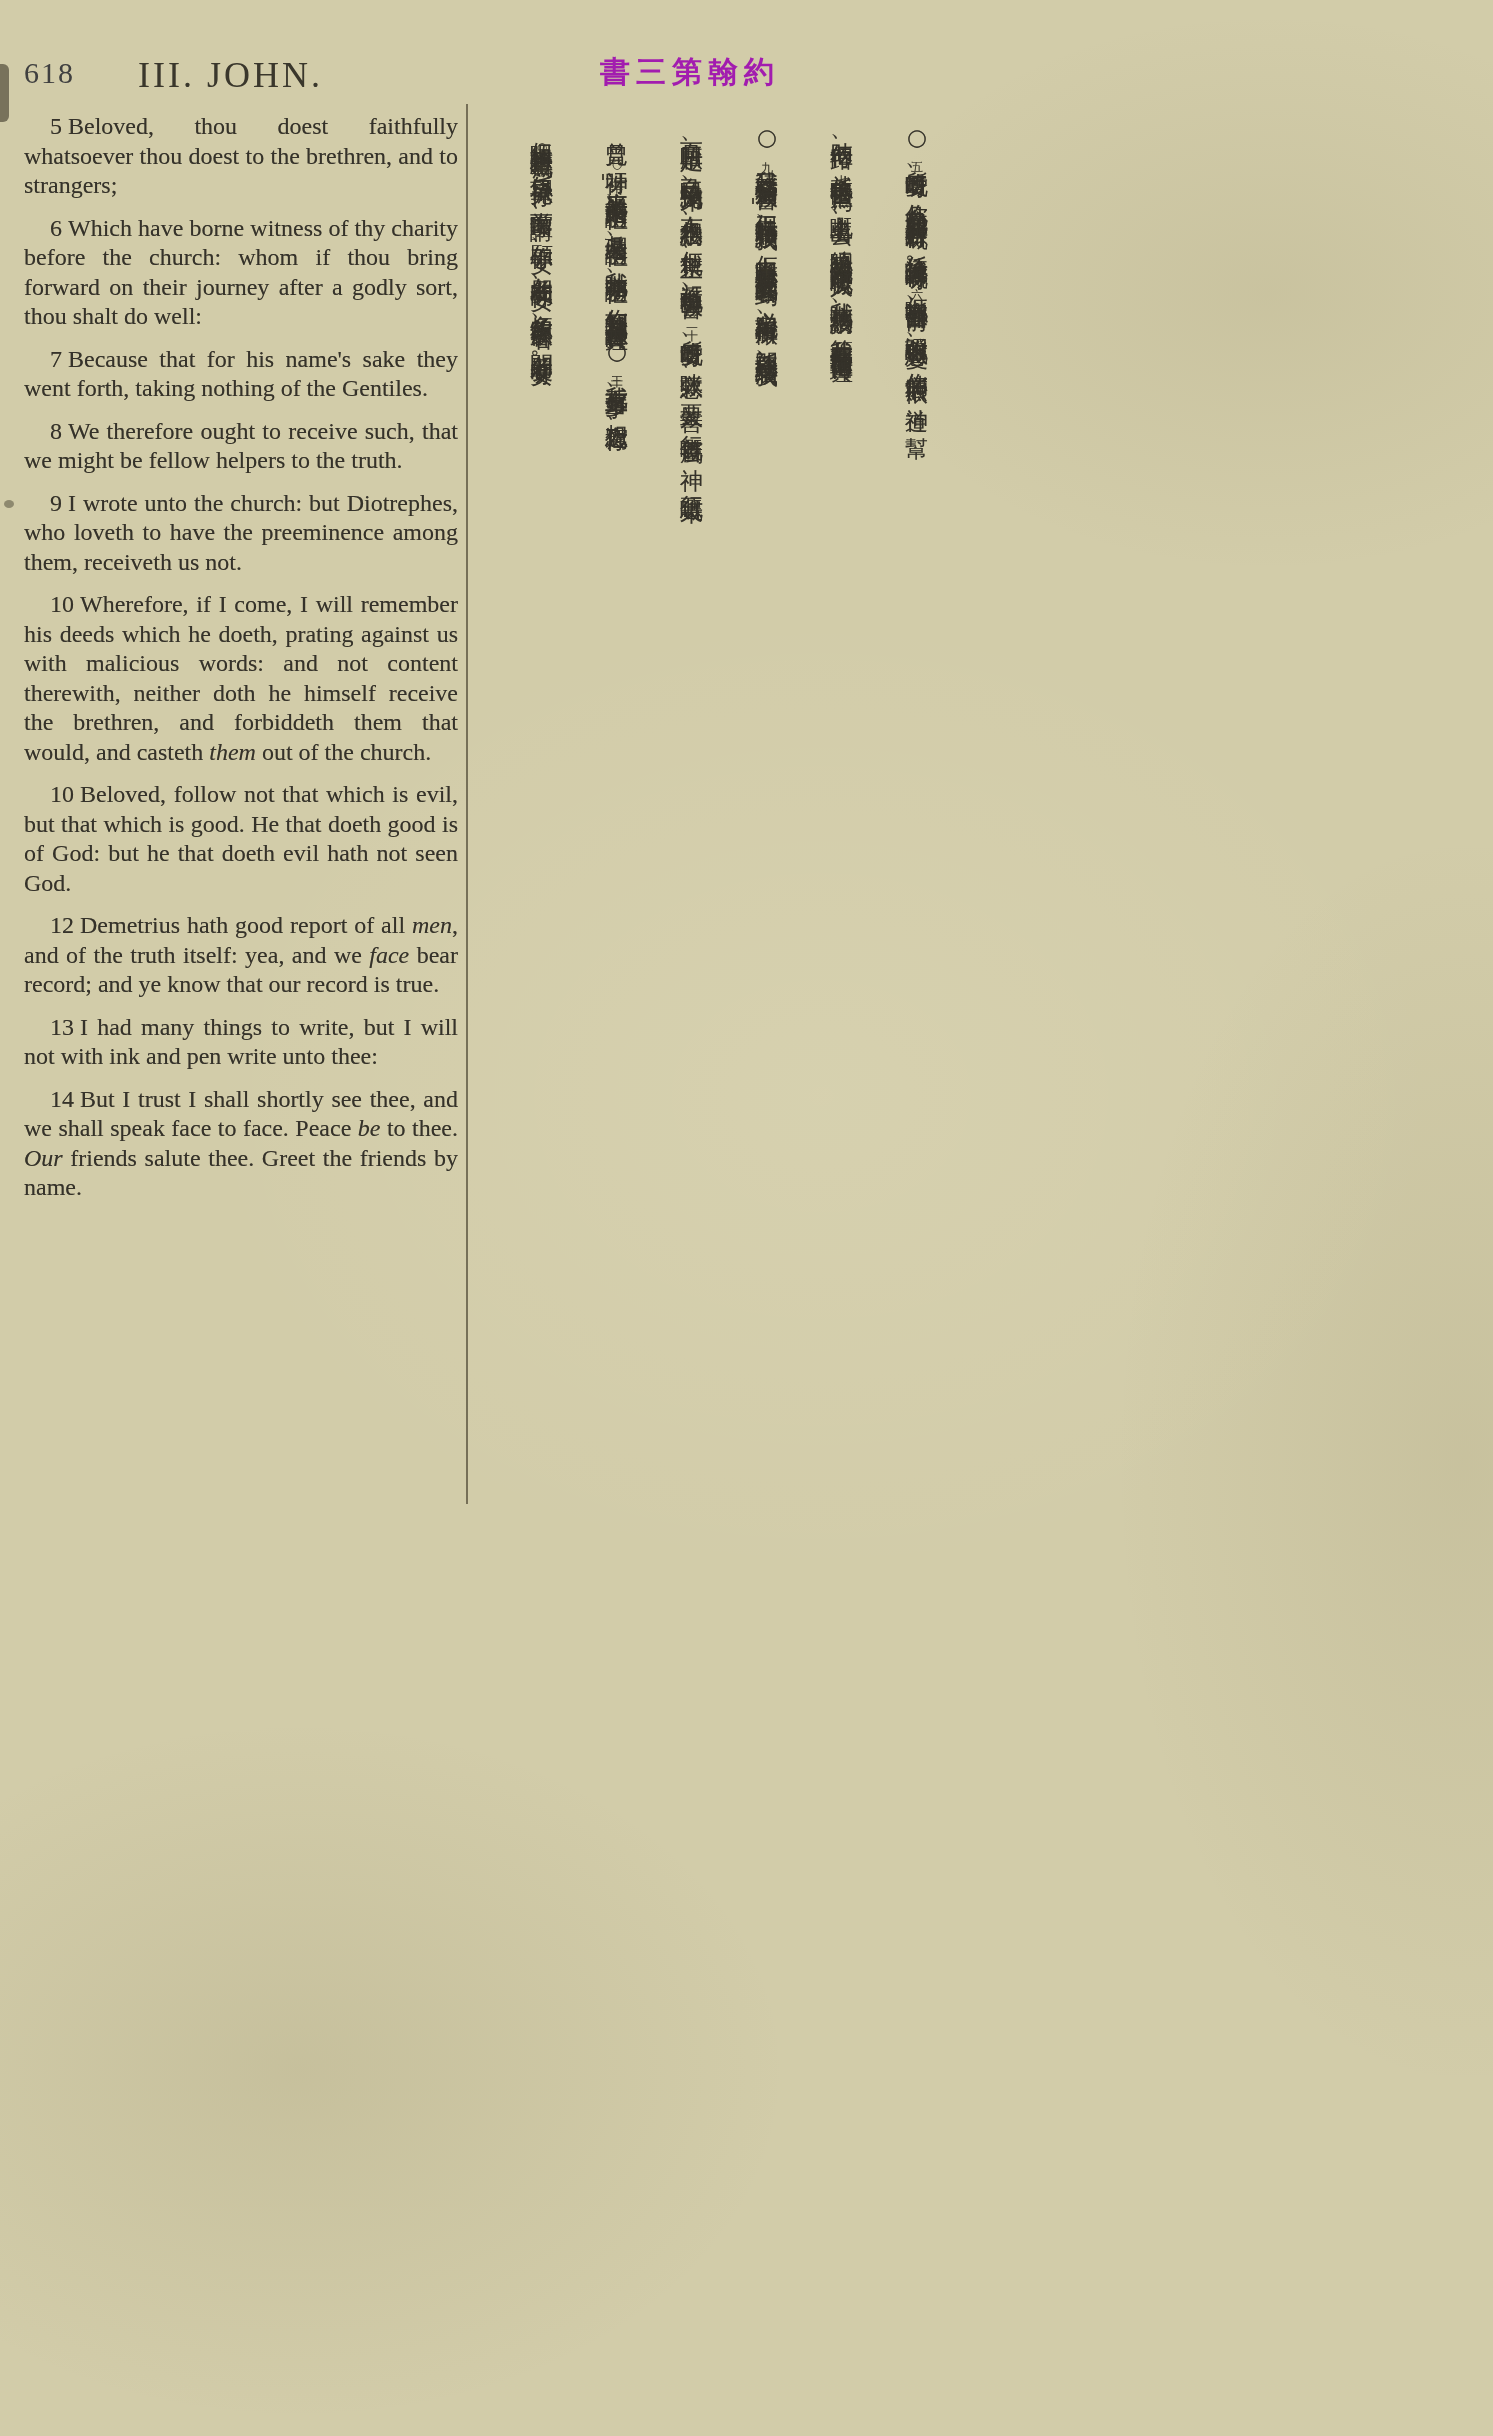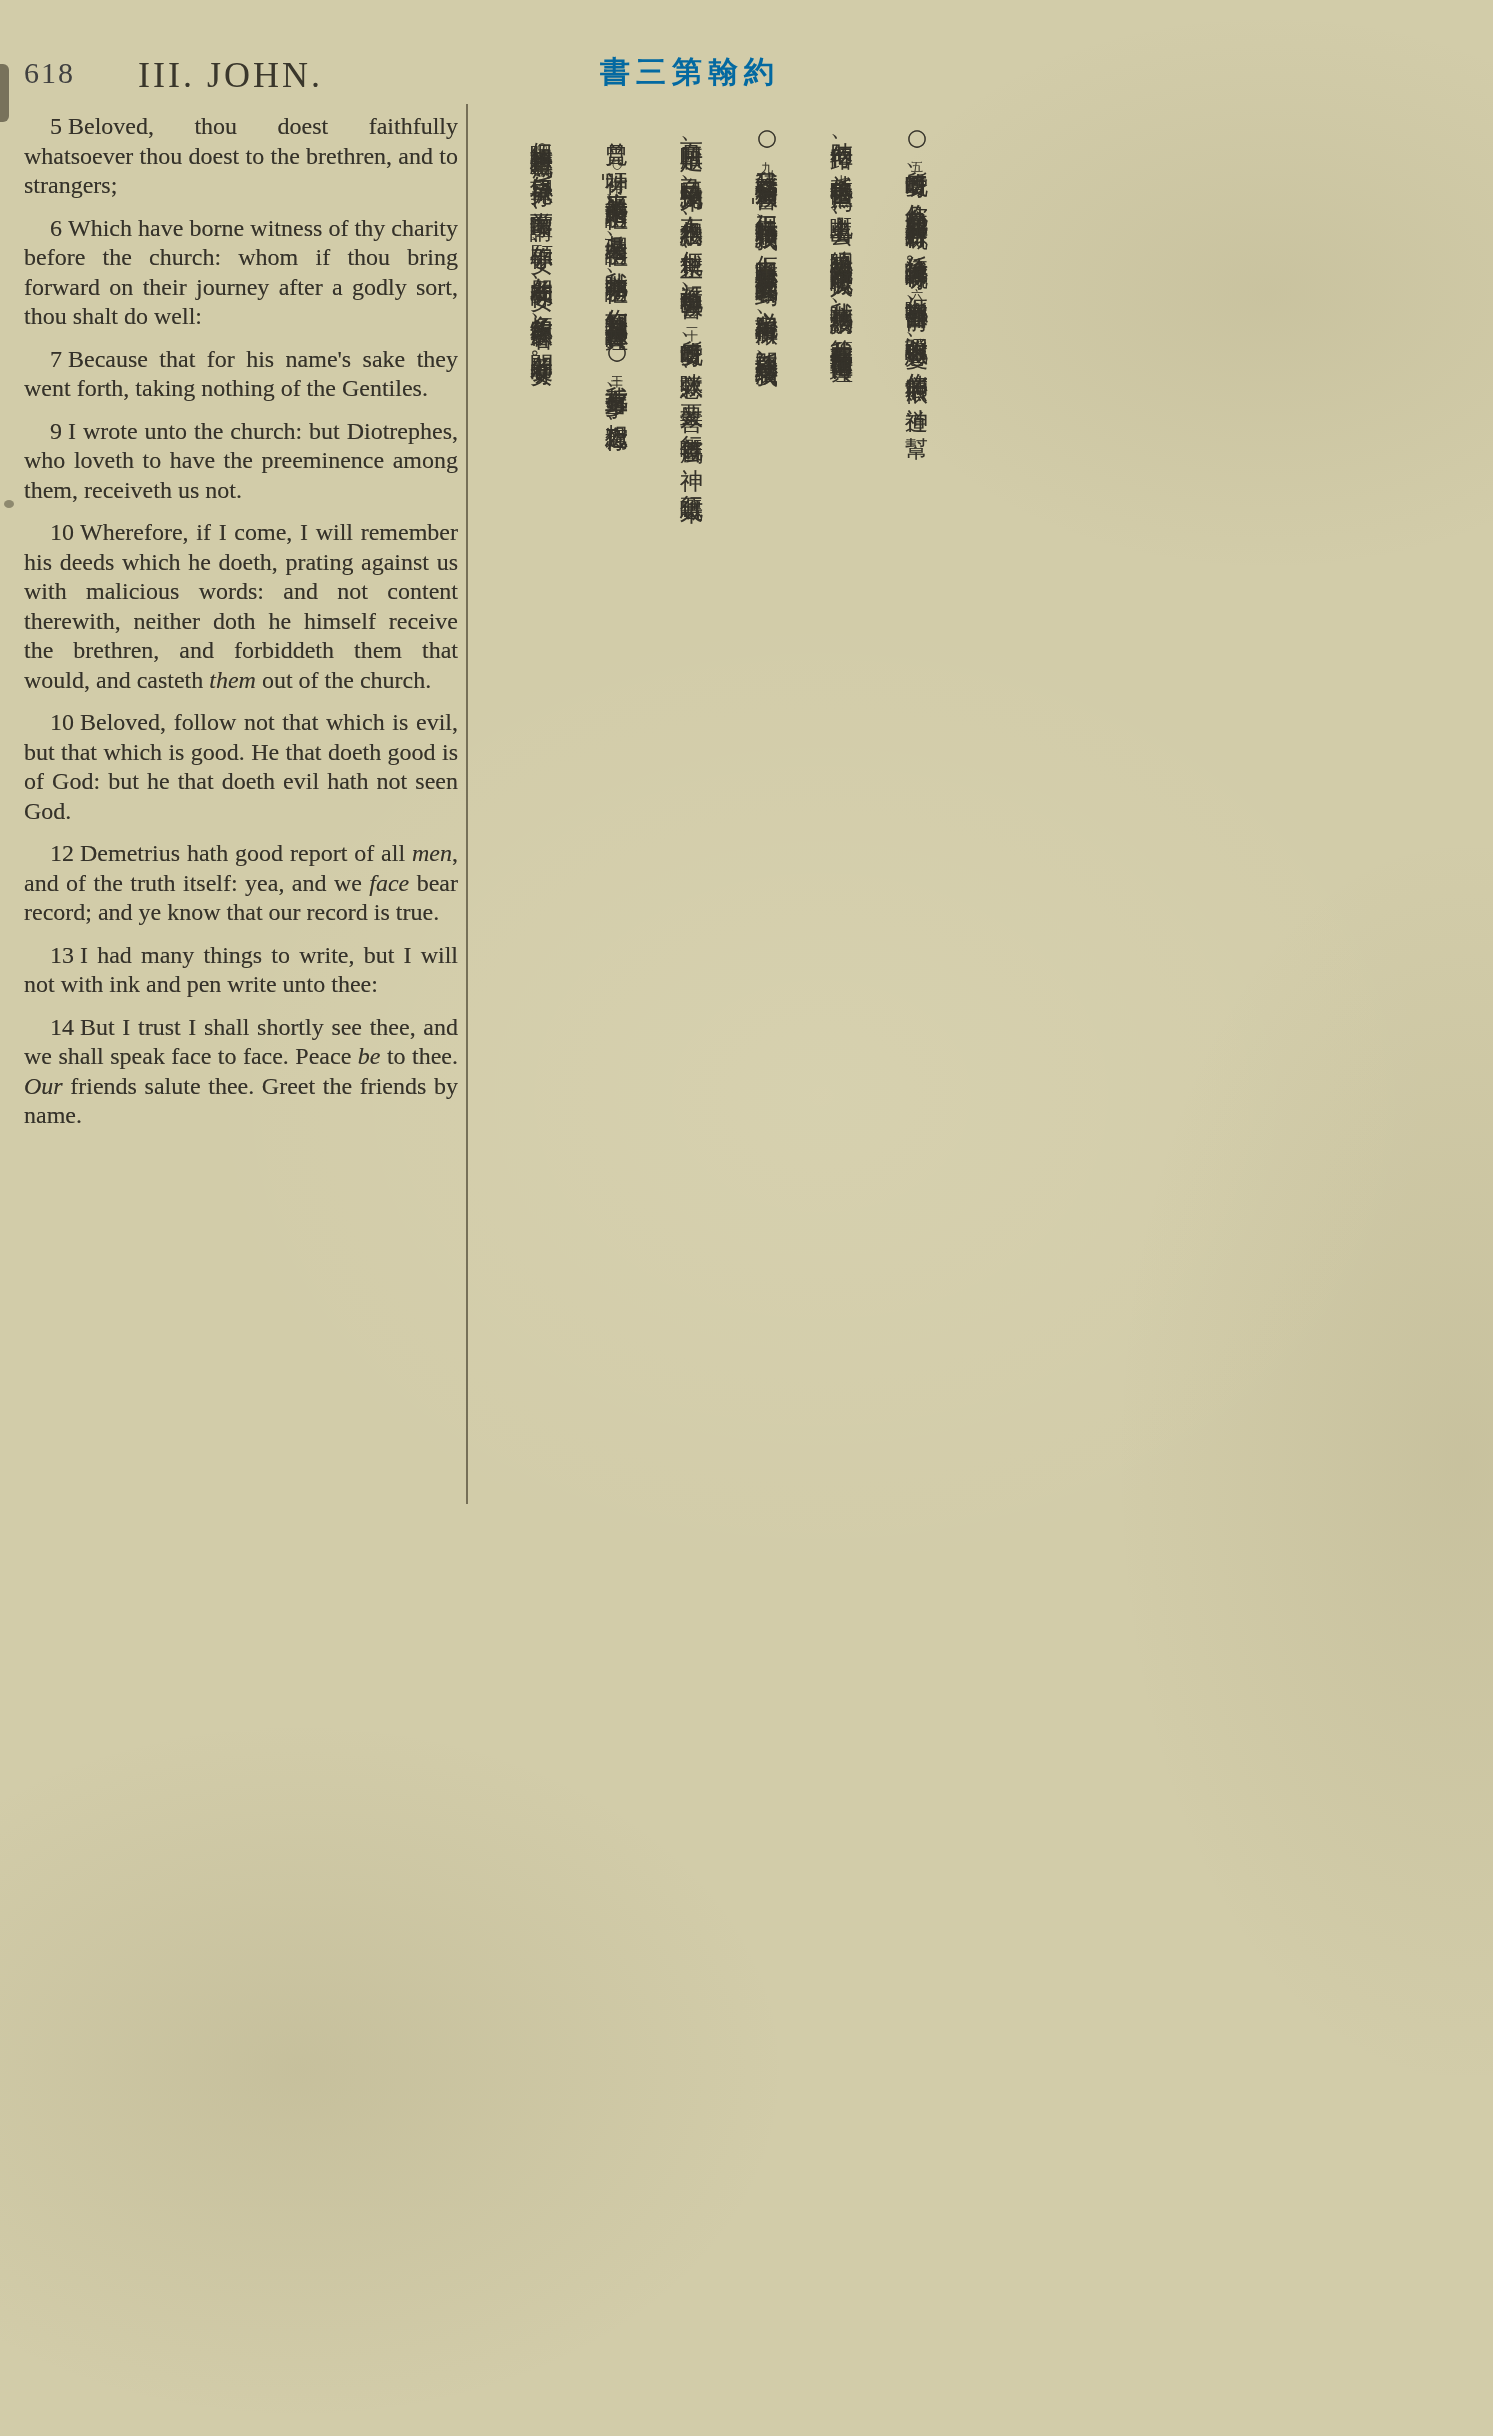--- a/index.html
+++ b/index.html
@@ -23,21 +23,21 @@
   .page-num {
     position: absolute; left: 24px; top: 4px;
     font-size: 30px; letter-spacing: 2px; color: #404040;
   }
   .hdr-en {
     position: absolute; left: 138px; top: 2px;
     font-size: 36px; letter-spacing: 3px; color: #3a372c;
   }
   .hdr-zh {
     position: absolute; left: 600px; top: 0;
-    font-size: 30px; font-weight: bold; letter-spacing: 6px; color: #0369a1;
+    font-size: 30px; font-weight: bold; letter-spacing: 6px; color: #a21caf;
     font-family: "DejaVu Sans", sans-serif;
   }
 
   
   .col-en {
     position: absolute; left: 24px; top: 112px; width: 434px;
   }
   p.verse {
     margin: 0 0 13px 0;
     font-size: 24px; line-height: 29.5px;
@@ -97,20 +97,21 @@
   <div class="hdr">
     <span class="page-num">618</span>
     <span class="hdr-en">III. JOHN.</span>
     <span class="hdr-zh">書三第翰約</span>
   </div>
 
   <div class="col-en" id="en-col">
       <p class="verse"><span class="vnum">5</span><span><span>Beloved, thou doest faithfully whatsoever thou doest to the brethren, and to strangers;</span></span></p>
       <p class="verse"><span class="vnum">6</span><span><span>Which have borne witness of thy charity before the church: whom if thou bring forward on their journey after a godly sort, thou shalt do well:</span></span></p>
       <p class="verse"><span class="vnum">7</span><span><span>Because that for his name's sake they went forth, taking nothing of the Gentiles.</span></span></p>
+      <p class="verse"><span class="vnum">8</span><span><span>We therefore ought to receive such, that we might be fellow helpers to the truth.</span></span></p>
       <p class="verse"><span class="vnum">9</span><span><span>I wrote unto the church: but Diotrephes, who loveth to have the preeminence among them, receiveth us not.</span></span></p>
       <p class="verse"><span class="vnum">10</span><span><span>Wherefore, if I come, I will remember his deeds which he doeth, prating against us with malicious words: and not content therewith, neither doth he himself receive the brethren, and forbiddeth them that would, and casteth </span><i>them</i><span> out of the church.</span></span></p>
       <p class="verse"><span class="vnum">10</span><span><span>Beloved, follow not that which is evil, but that which is good. He that doeth good is of God: but he that doeth evil hath not seen God.</span></span></p>
       <p class="verse"><span class="vnum">12</span><span><span>Demetrius hath good report of all </span><i>men</i><span>, and of the truth itself: yea, and we </span><i>face</i><span> bear record; and ye know that our record is true.</span></span></p>
       <p class="verse"><span class="vnum">13</span><span><span>I had many things to write, but I will not with ink and pen write unto thee:</span></span></p>
       <p class="verse"><span class="vnum">14</span><span><span>But I trust I shall shortly see thee, and we shall speak face to face. Peace </span><i>be</i><span> to thee. </span><i>Our</i><span> friends salute thee. Greet the friends by name.</span></span></p>
     </div>
 
   <div class="divider"></div>
 

